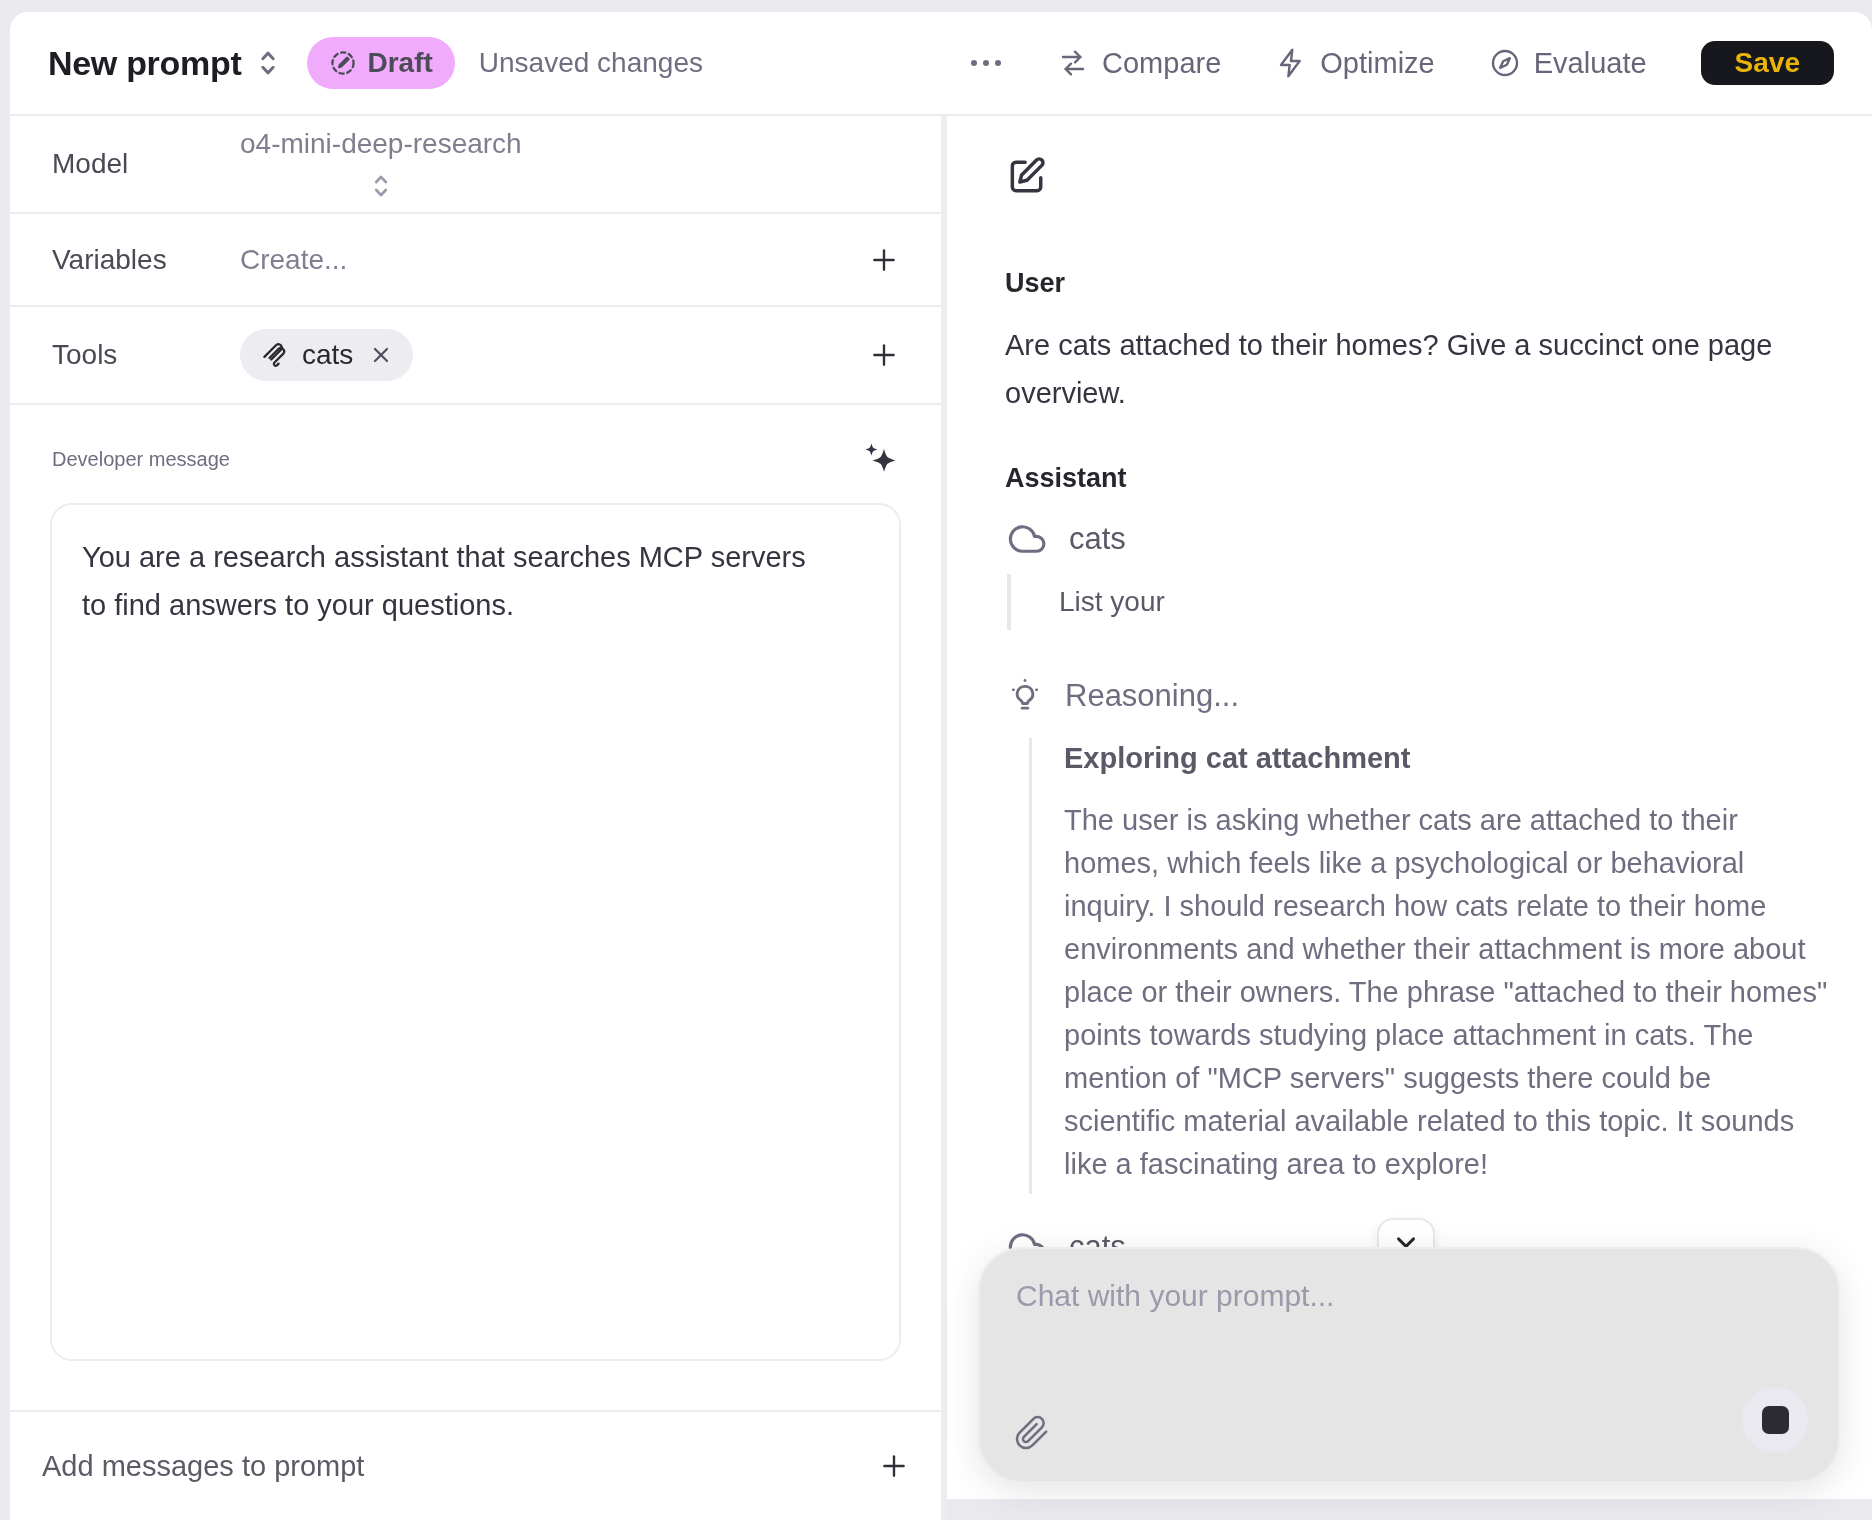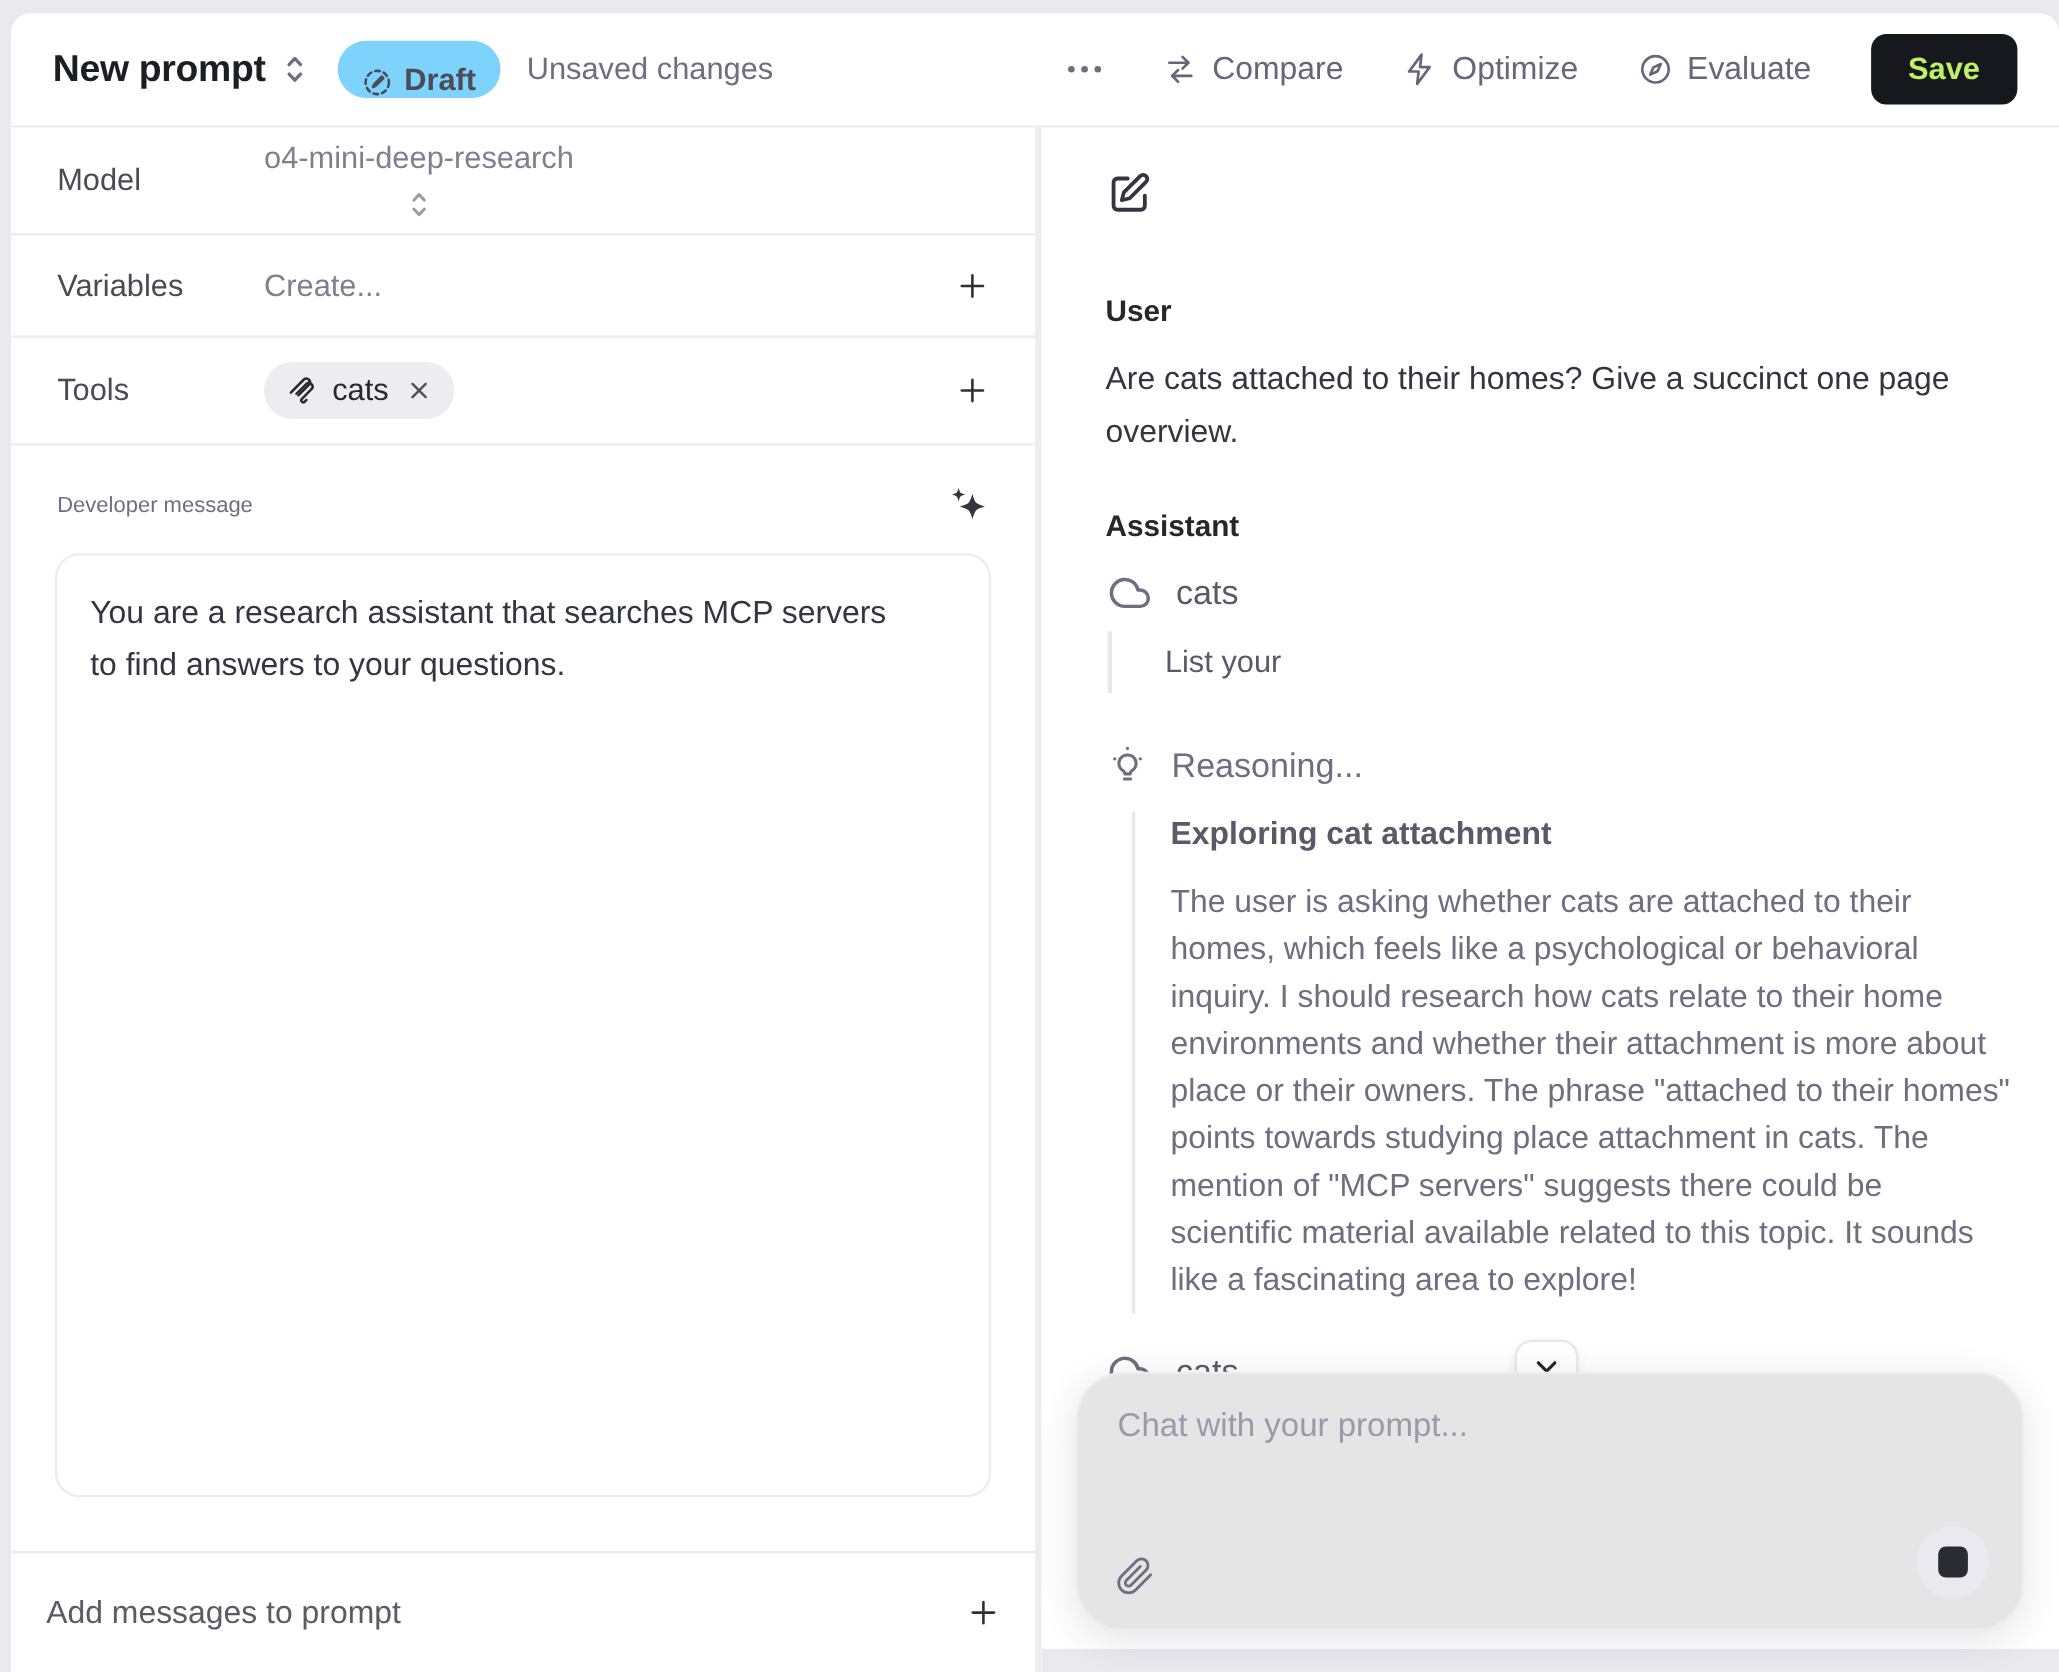--- a/index.html
+++ b/index.html
@@ -9,30 +9,30 @@
   .card { position:absolute; left:10px; top:12px; right:0; bottom:0;
           background:#fff; border-radius:18px 18px 0 0; overflow:hidden;
           display:flex; flex-direction:column; }
 
   
   .hdr { flex:none; height:104px; border-bottom:2px solid #ececf0;
          display:flex; align-items:center; padding:0 38px; }
   .hdr-title { font-size:34px; font-weight:700; color:#1d1d24; letter-spacing:-0.3px; }
   .icon-btn { display:flex; align-items:center; justify-content:center; cursor:pointer; background:none; border:none; }
   .title-caret { margin-left:14px; }
-  .pill { display:flex; align-items:flex-end; gap:10px; background:#7dd3fc; border:none;
+  .pill { display:flex; align-items:center; gap:10px; background:#f0abfc; border:none;
           border-radius:28px; height:52px; padding:0 22px; margin-left:26px;
           font-size:28px; font-weight:600; color:#4c4c59; cursor:pointer;
           font-family:inherit; }
   .unsaved { margin-left:24px; font-size:28px; color:#6e6e80; }
   .hdr-right { margin-left:auto; display:flex; align-items:center; gap:54px; }
   .hdr-act { display:flex; align-items:center; gap:13px; font-size:29px; color:#66667a;
              background:none; border:none; cursor:pointer; font-family:inherit; }
-  .save-btn { background:#17181e; color:#bef264; border:none; border-radius:14px;
-              height:64px; padding:0 34px; font-size:28px; font-weight:600;
+  .save-btn { background:#17181e; color:#eab308; border:none; border-radius:14px;
+              height:44px; padding:0 34px; font-size:28px; font-weight:600;
               cursor:pointer; font-family:inherit; }
 
   
   .main { flex:1; display:flex; min-height:0; }
   .left { width:931px; flex:none; display:flex; flex-direction:column; background:#fff; }
   .vdivider { width:6px; flex:none; background:#ededf0; }
   .right { flex:1; position:relative; background:#fff; overflow:hidden; }
 
   
   .row { flex:none; display:flex; align-items:center; padding:0 42px;

